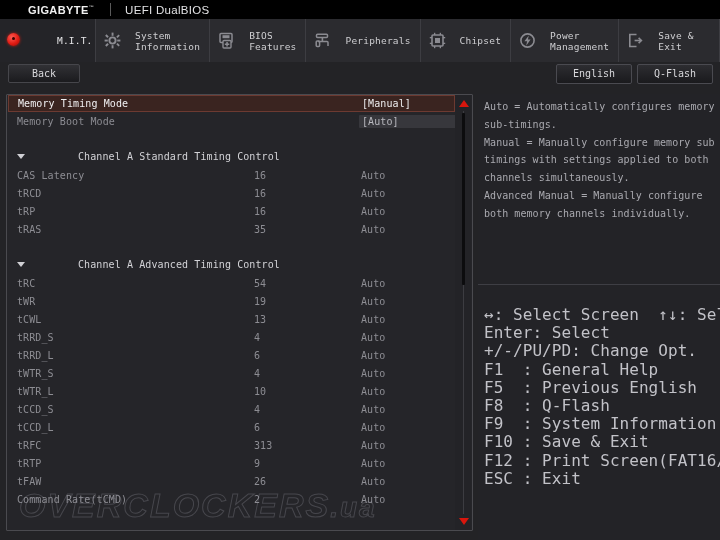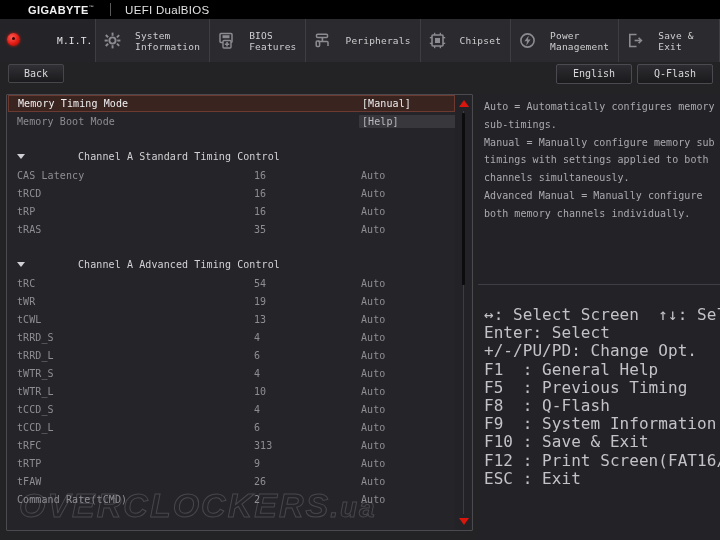--- a/index.html
+++ b/index.html
@@ -60,21 +60,21 @@
     width: 3px; height: 3px; border-radius: 50%; background: #3a0300;
   }
   .tab.mit { width: 96px; padding-left: 6px; }
   .tab.mit .tlabel { padding-left: 20px; }
 
   svg.ic { display: block; }
 
   
   .subbar { position: absolute; left: 0; top: 62px; width: 720px; height: 30px; }
   .backbtn {
-    position: absolute; left: 8px; top: 2px; width: 56px; height: 19px;
+    position: absolute; left: 8px; top: 2px; width: 72px; height: 19px;
     background: linear-gradient(#313135, #1b1b1e);
     border: 1px solid #46464b; border-radius: 2px;
     color: #d8d8db; font-size: 10px; line-height: 17px; text-align: center;
   }
   .rbtn {
     position: absolute; top: 2px; height: 20px; width: 76px;
     background: linear-gradient(#2d2d31, #1a1a1d);
     border: 1px solid #4a4a50; border-radius: 2px;
     color: #d8d8db; font-size: 10px; line-height: 18px; text-align: center;
   }
@@ -297,21 +297,21 @@
   </div>
 
   <div class="leftpanel">
     <div class="scrollarea" id="rows-host">
         <div class="row selected">
           <span class="lbl">Memory Timing Mode</span>
           <span class="opt">[Manual]</span>
         </div>
         <div class="row dim">
           <span class="lbl">Memory Boot Mode</span>
-          <span class="opt">[Help]</span>
+          <span class="opt">[Auto]</span>
         </div>
         <div style="height: 16px;"></div>
         <div class="section">
           <span class="caret"></span>
           <span>Channel A Standard Timing Control</span>
         </div>
         <div class="row">
           <span class="lbl">CAS Latency</span>
           <span class="val">16</span>
           <span class="aut">Auto</span>
@@ -422,21 +422,21 @@
         <div>channels simultaneously.</div>
         <div>Advanced Manual = Manually configure</div>
         <div>both memory channels individually.</div>
       </div>
     <div class="hdivider"></div>
     <div class="keys" id="keys-host">
         <div>↔: Select Screen  ↑↓: Select Item</div>
         <div>Enter: Select</div>
         <div>+/-/PU/PD: Change Opt.</div>
         <div>F1  : General Help</div>
-        <div>F5  : Previous Timing</div>
+        <div>F5  : Previous English</div>
         <div>F8  : Q-Flash</div>
         <div>F9  : System Information</div>
         <div>F10 : Save &amp; Exit</div>
         <div>F12 : Print Screen(FAT16/32 Format Only)</div>
         <div>ESC : Exit</div>
       </div>
   </div>
 </div>
 
 </body></html>

